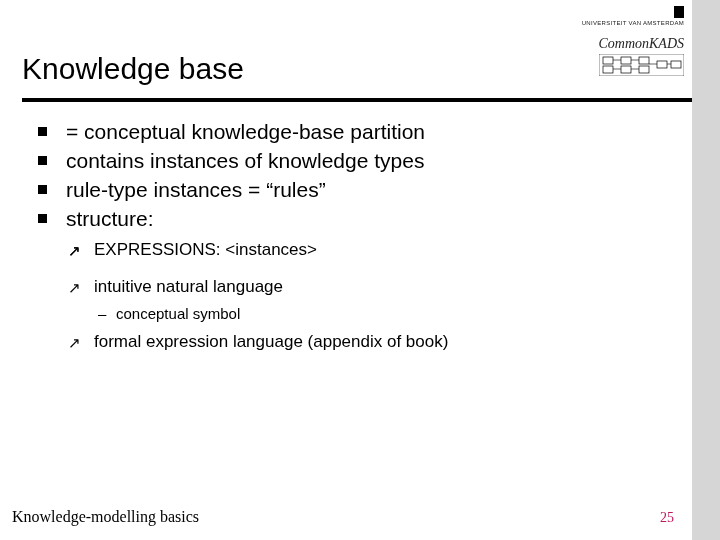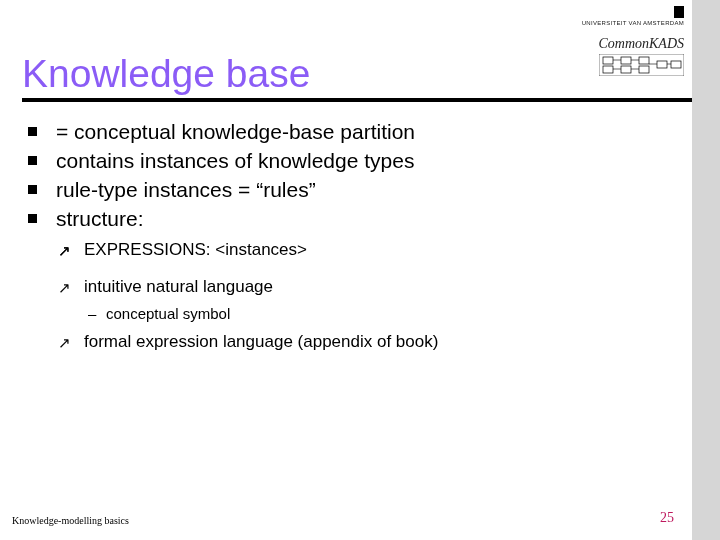--- a/index.html
+++ b/index.html
@@ -50,36 +50,36 @@
   }
   .logo-diagram {
     width: 85px;
     height: 22px;
     margin-top: 2px;
   }
   .title {
     position: absolute;
     top: 52px;
     left: 22px;
-    font-size: 39px;
+    font-size: 30px;
     font-weight: normal;
-    color: #8b5cf6;
+    color: #000000;
   }
   .hr {
     position: absolute;
     top: 98px;
     left: 22px;
     width: 670px;
     height: 4px;
     background: #000;
   }
   .content {
     position: absolute;
     top: 118px;
-    left: 28px;
+    left: 38px;
     width: 640px;
     font-size: 21px;
     color: #000;
     line-height: 1.38;
   }
   .lvl1 {
     position: relative;
     padding-left: 28px;
     margin-bottom: 0px;
   }
@@ -114,21 +114,21 @@
     left: 60px;
     top: 0;
   }
   .spacer-sm { height: 4px; }
   .spacer-md { height: 8px; }
   .footer-left {
     position: absolute;
     bottom: 14px;
     left: 12px;
     font-family: "Times New Roman", serif;
-    font-size: 10px;
+    font-size: 16px;
     color: #000;
   }
   .footer-right {
     position: absolute;
     bottom: 14px;
     right: 46px;
     font-family: "Times New Roman", serif;
     font-size: 14px;
     color: #be185d;
   }

